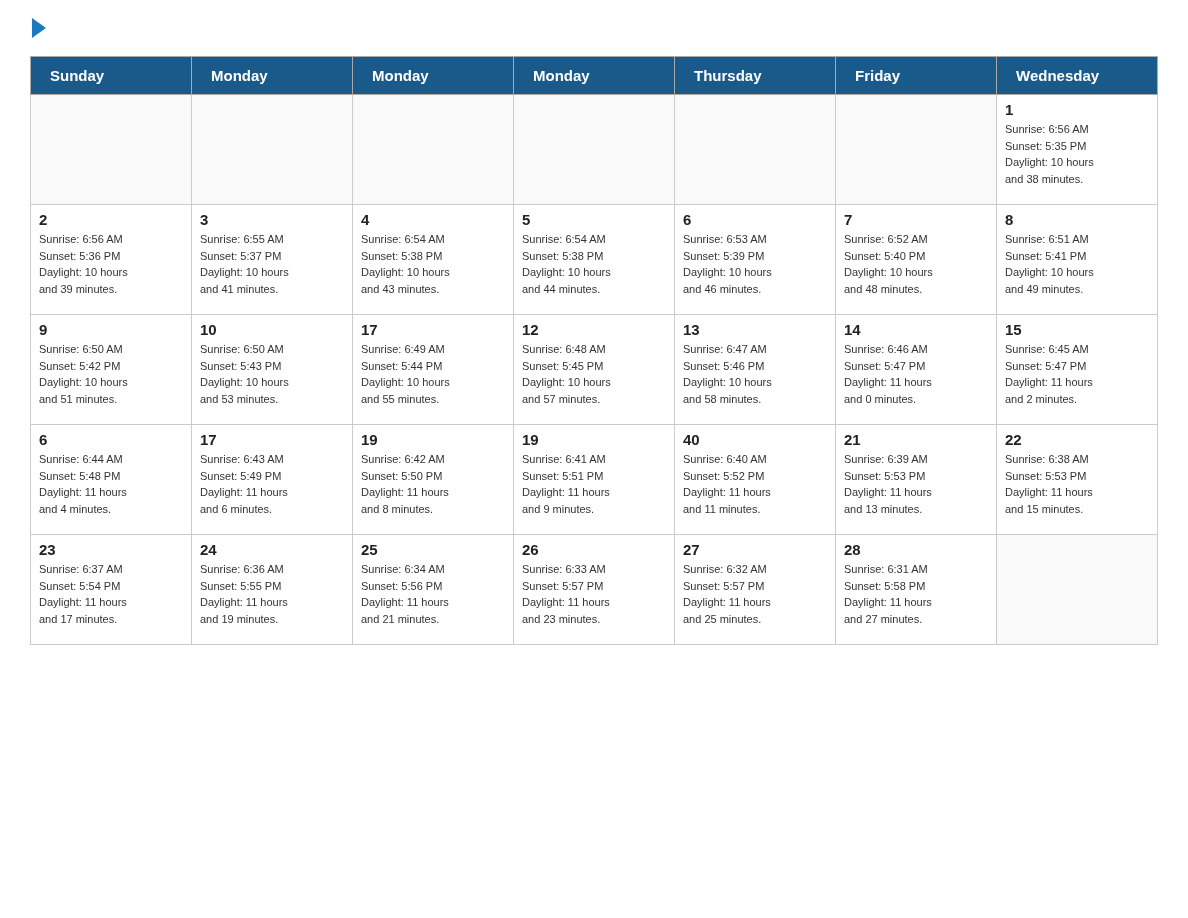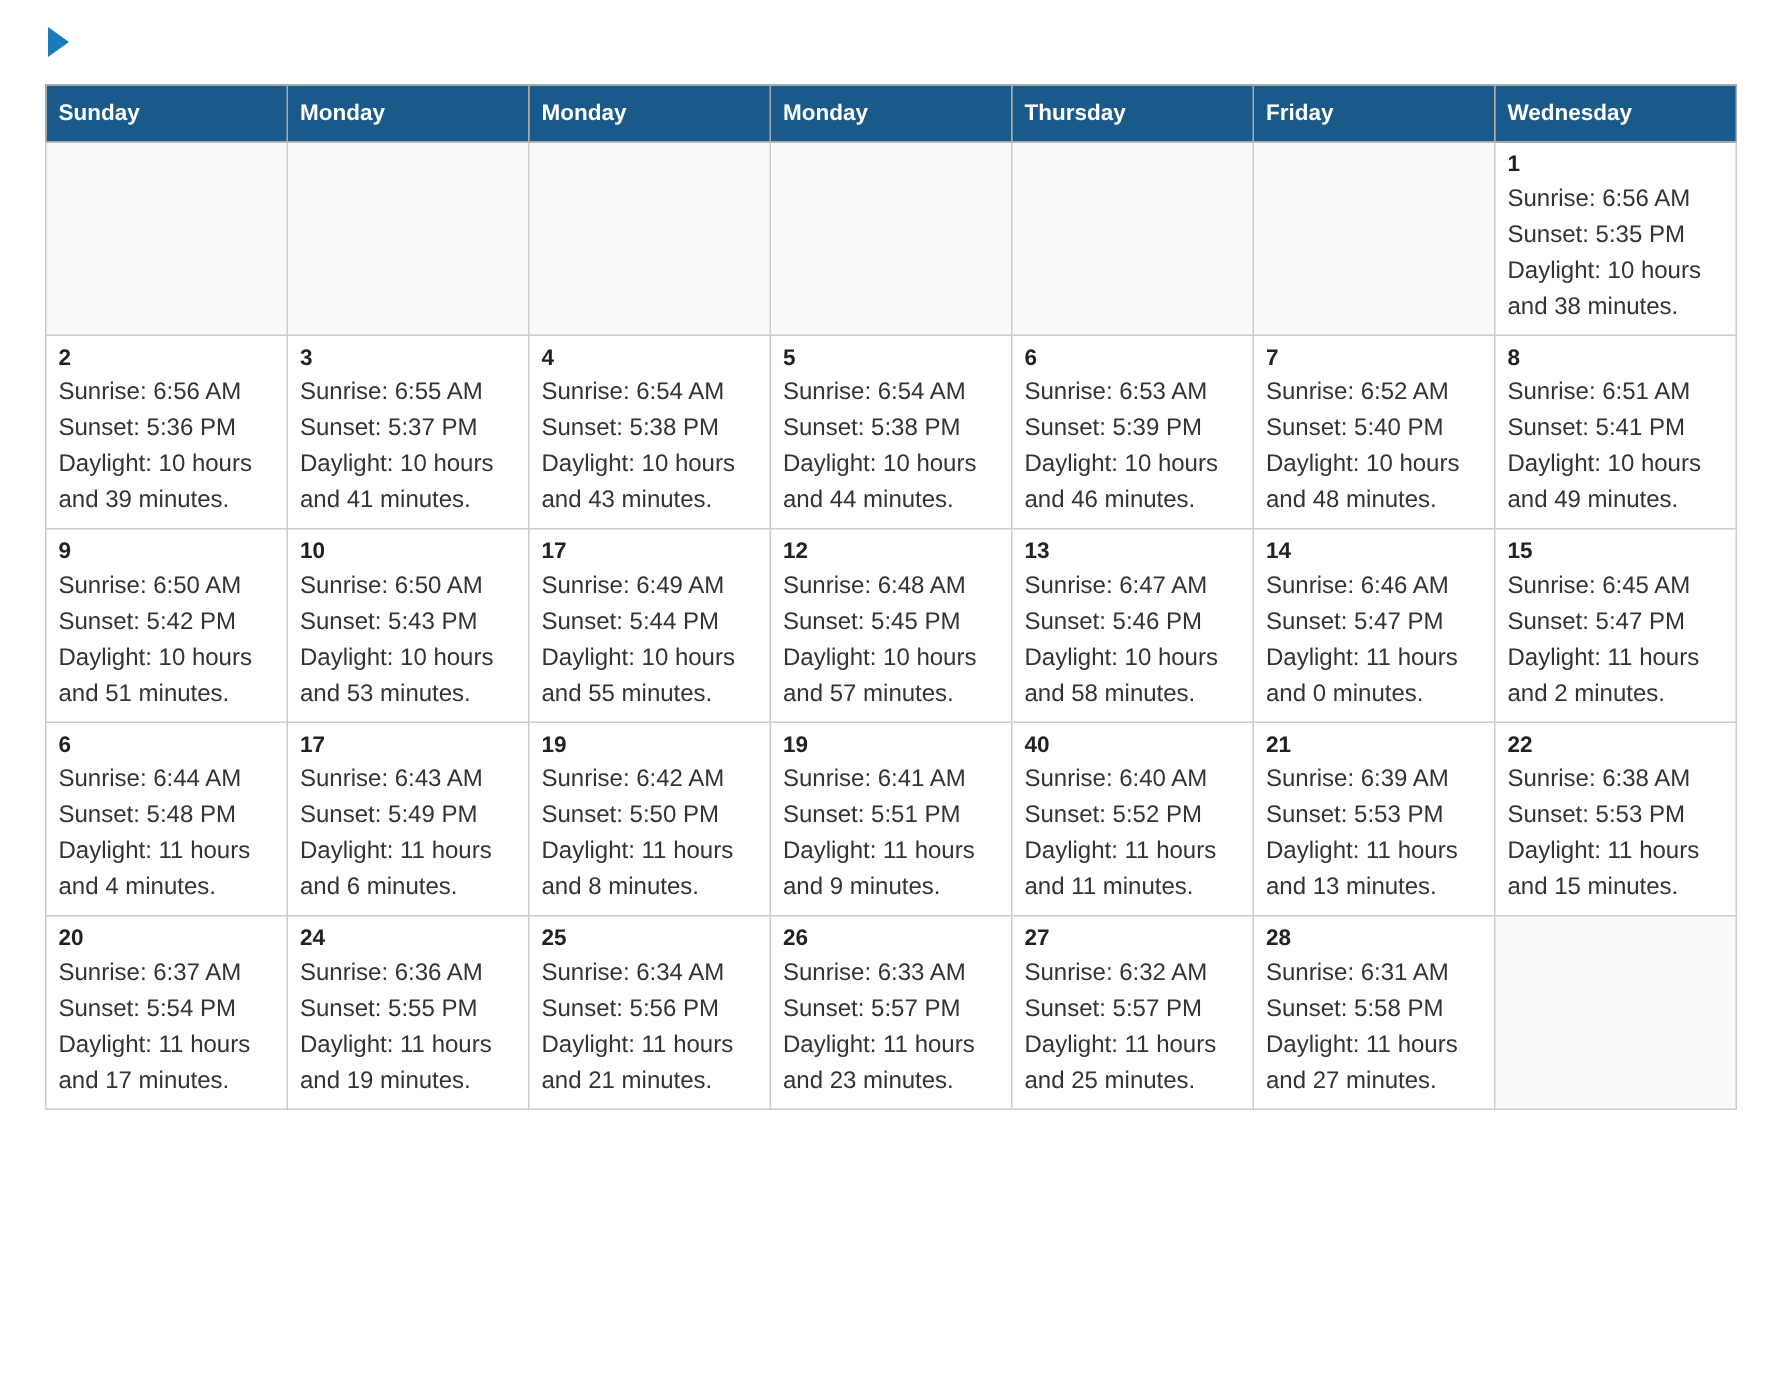--- a/index.html
+++ b/index.html
@@ -58,21 +58,21 @@
       margin-top: 4px;
     }
     .calendar {
       width: 100%;
       border-collapse: collapse;
       border: 1px solid #aaa;
     }
     .calendar thead tr th {
       background: #1a5a8a;
       color: #fff;
-      padding: 10px 8px;
+      padding: 10px 19px;
       font-size: 15px;
       font-weight: bold;
       text-align: left;
       border: 1px solid #aaa;
     }
     .calendar tbody tr td {
       vertical-align: top;
       padding: 6px 8px;
       border: 1px solid #ccc;
       width: 14.28%;
@@ -82,21 +82,21 @@
     .calendar tbody tr td.empty {
       background: #f9f9f9;
     }
     .day-num {
       font-size: 15px;
       font-weight: bold;
       color: #222;
       margin-bottom: 3px;
     }
     .day-info {
-      font-size: 16px;
+      font-size: 11px;
       color: #333;
       line-height: 1.5;
     }
     .week-row td {
       border-top: 2px solid #1a5a8a;
     }
   </style>
 </head>
 <body>
 
@@ -224,21 +224,21 @@
           <div class="day-num">21</div>
           <div class="day-info">Sunrise: 6:39 AM<br>Sunset: 5:53 PM<br>Daylight: 11 hours<br>and 13 minutes.</div>
         </td>
         <td>
           <div class="day-num">22</div>
           <div class="day-info">Sunrise: 6:38 AM<br>Sunset: 5:53 PM<br>Daylight: 11 hours<br>and 15 minutes.</div>
         </td>
       </tr>
       <tr class="week-row">
         <td>
-          <div class="day-num">20</div>
+          <div class="day-num">23</div>
           <div class="day-info">Sunrise: 6:37 AM<br>Sunset: 5:54 PM<br>Daylight: 11 hours<br>and 17 minutes.</div>
         </td>
         <td>
           <div class="day-num">24</div>
           <div class="day-info">Sunrise: 6:36 AM<br>Sunset: 5:55 PM<br>Daylight: 11 hours<br>and 19 minutes.</div>
         </td>
         <td>
           <div class="day-num">25</div>
           <div class="day-info">Sunrise: 6:34 AM<br>Sunset: 5:56 PM<br>Daylight: 11 hours<br>and 21 minutes.</div>
         </td>

